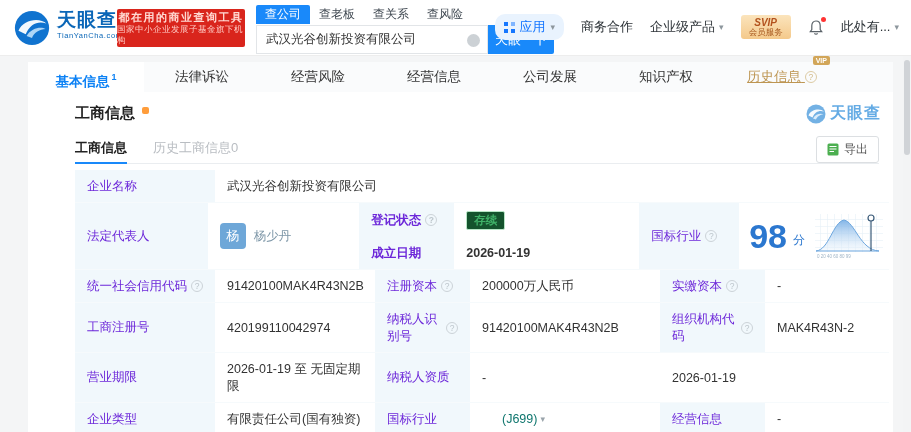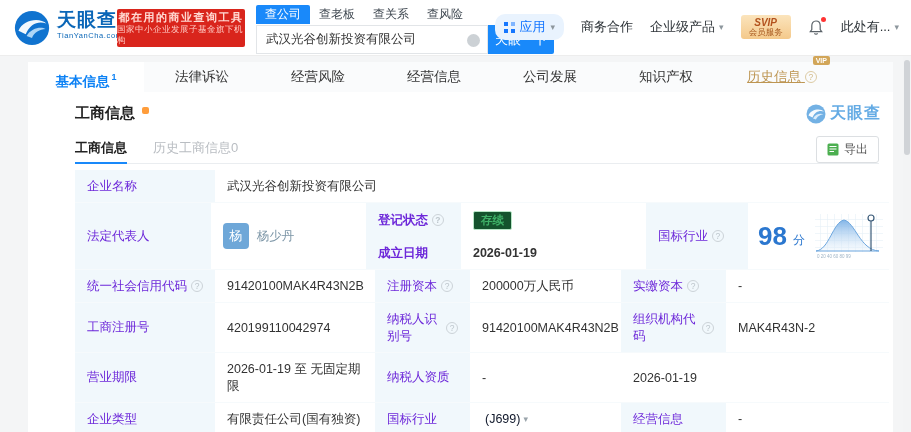--- a/index.html
+++ b/index.html
@@ -68,39 +68,39 @@
   .subtab.on { color:#222; font-weight:bold; }
   .subtab.on::after { content:""; position:absolute; left:0; right:0; bottom:-1px; height:2px; background:#1989fa; }
   .export { position:absolute; right:0; top:4px; display:flex; align-items:center; gap:5px; border:1px solid #dcdfe2;
             background:#fff; border-radius:3px; padding:4px 10px; font-size:12px; color:#555; cursor:pointer; font-family:inherit; }
 
   
   .tbl { margin:6px 4px 0 47px; font-size:12.5px; }
   .trow { display:flex; border-bottom:1px solid #f6fafc; align-items:stretch; }
   .tl { background:#f1f8fc; color:#6d28d9; padding:7.5px 12px; display:flex; align-items:center; gap:4px; }
   .tv { color:#333; padding:7.5px 12px; display:flex; align-items:center; }
-  .w1{width:140px} .wv1{width:160px} .w2{width:95px} .wv2{width:151px} .w3{width:105px} .wv3{flex:1}
+  .w1{width:140px} .wv1{width:160px} .w2{width:95px} .wv2{width:190px} .w3{width:105px} .wv3{flex:1}
   .grow{flex:1}
   .info { width:12px; height:12px; border:1px solid #ccd3d8; border-radius:50%; color:#bcc5cb; font-size:8.5px;
           line-height:11px; text-align:center; flex:none; cursor:pointer; }
   .info::before{content:"?"}
   .badge-g { background:#14532d; border:1px solid #b7e6c6; color:#3fb067; font-size:11.5px; line-height:17px;
              padding:0 7px; border-radius:2px; }
   .avatar { width:26px; height:26px; border-radius:4px; background:#6ea7d8; color:#fff; font-size:13px; line-height:26px;
             text-align:center; margin-right:8px; flex:none; }
   .plink { color:#7e97a8; cursor:pointer; }
   .midblock { width:280px; display:flex; flex-direction:column; }
   .mrow { display:flex; flex:1;font-weight:bold; }
   .mrow .tl { width:95px; }
   .mrow .tv { width:185px; }
   .tall { height:auto; }
   .score-cell { gap:6px; padding:4px 0 4px 10px; }
-  .score-num { font-size:26px; font-weight:bold; color:#2b77cf; line-height:1; }
+  .score-num { font-size:34px; font-weight:bold; color:#2b77cf; line-height:1; }
   .score-unit { font-size:12px; color:#2b77cf; margin:8px 2px 0 0; }
-  .dim { color:#0f172a; margin-left:3px; }
+  .dim { color:#0f766e; margin-left:20px; }
   .vcaret { font-size:9px; color:#9aa4ab; margin-left:3px; cursor:pointer; }
 
   
   .sbar { position:absolute; right:0; top:56px; bottom:0; width:8px; background:#f3f4f5; }
   .sthumb { position:absolute; top:4px; left:1px; width:6px; height:95px; background:#d0d3d7; border-radius:3px; }
 </style>
 </head>
 <body>
 
 <div class="hdr">

